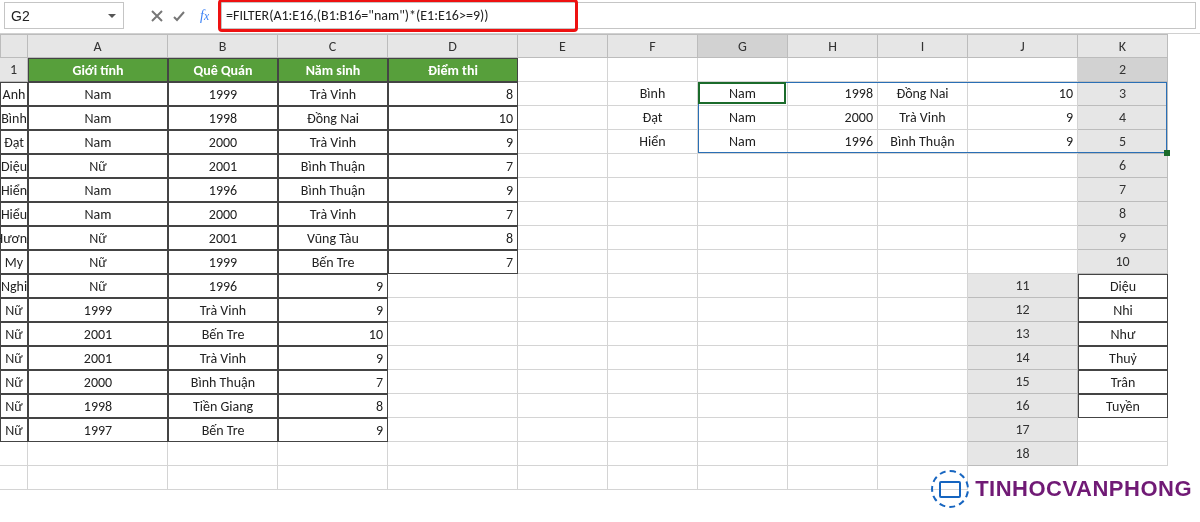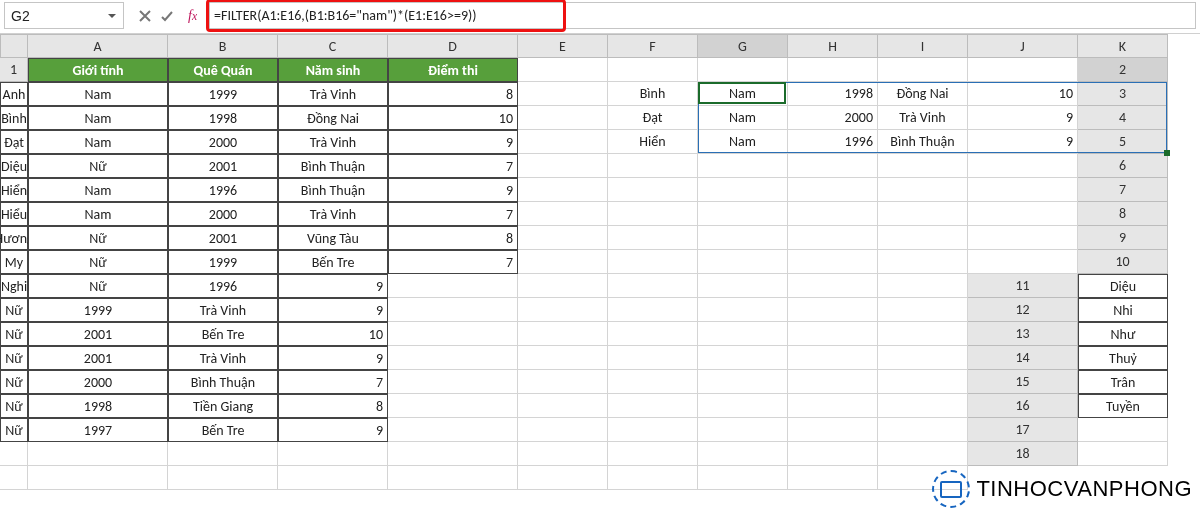--- a/index.html
+++ b/index.html
@@ -23,29 +23,29 @@
     background: #fff;
     padding: 2px 4px 4px 4px;
   }
   .name-box {
     width: 120px;
     display: flex;
     align-items: center;
     border: 1px solid #c5c5c5;
     padding: 0 6px;
     background: #fff;
-    margin-right: 8px;
+    margin-right: 20px;
   }
   .name-box span { flex: 1; font-family: Arial, sans-serif; font-size: 14px;}
   .name-box svg { width: 10px; height: 10px; fill:#555;}
   .edit-btns {
     display:flex; align-items:center; gap:8px; padding:0 6px;
   }
   .edit-btns svg { width:14px; height:14px; stroke:#777; fill:none; stroke-width:2;}
-  .fx-label { font-style: italic; color:#be185d; margin:0 6px; font-family: "Times New Roman", serif;}
+  .fx-label { font-style: italic; color:#3b82f6; margin:0 6px; font-family: "Times New Roman", serif;}
   .formula-input {
     flex:1;
     display:flex;
     align-items:center;
     border:1px solid #c5c5c5;
     background:#fff;
     padding:0 4px;
     position: relative;
     font-family: Calibri, Arial, sans-serif;
   }
@@ -115,22 +115,22 @@
     background:#1b6b2b;
     pointer-events:none;
   }
 
   
   .watermark{
     position:absolute;
     right:8px; bottom:14px;
     display:flex; align-items:center;
     font-family: Arial, sans-serif;
-    font-weight:400;
-    color:#000000;
+    font-weight:700;
+    color:#701a75;
     font-size:22px;
     letter-spacing:.5px;
     pointer-events:none;
   }
   .watermark .logo{
     width:38px; height:38px;
     border:2px dashed #1665c0;
     border-radius:50%;
     margin-right:6px;
     display:flex; align-items:center; justify-content:center;

